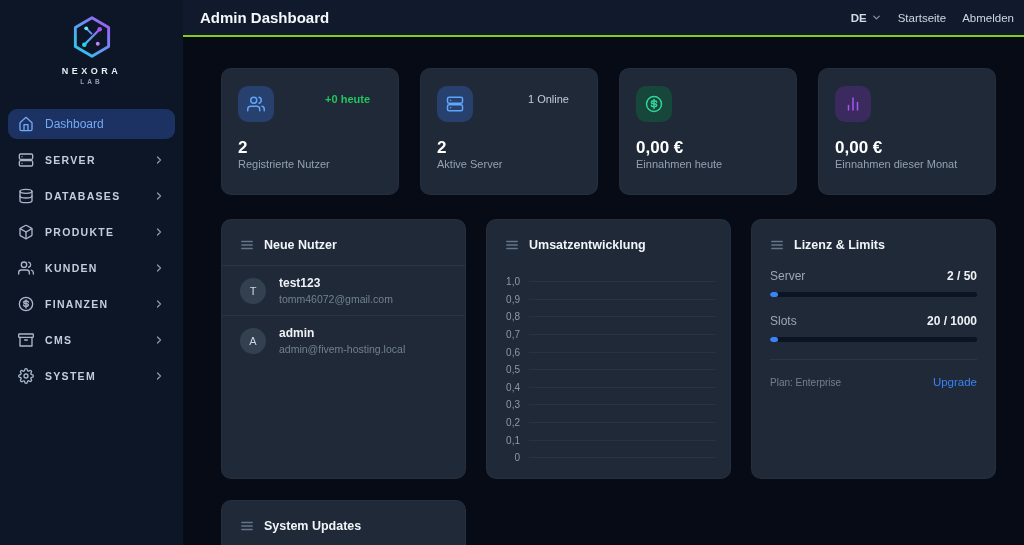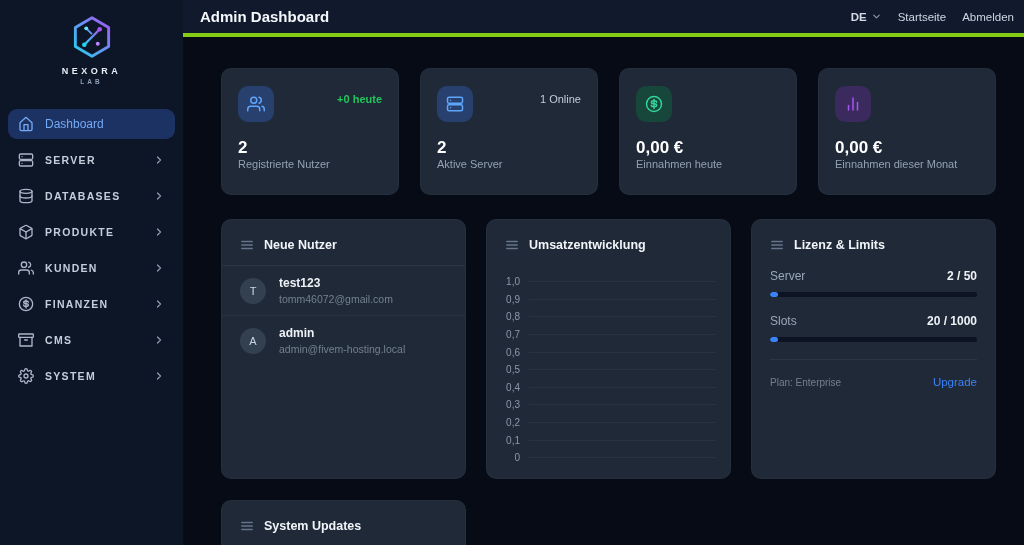--- a/index.html
+++ b/index.html
@@ -30,21 +30,21 @@
   .nav-label { font-size:12px; flex:1; }
   .nav-item.caps .nav-label { font-size:10.5px; font-weight:bold; letter-spacing:1.3px; }
   .nav-chev { display:flex; color:#8b99ac; }
   .nav-chev svg { width:12px; height:12px; }
   .nav-item.active { background:#1c3263; color:#74aaf5; }
   .nav-item.active .nav-ic { color:#74aaf5; }
 
   
   .main { flex:1; display:flex; flex-direction:column; min-width:0; }
   .topbar {
-    height:37px; background:#111a2c; border-bottom:4px solid #84cc16;
+    height:37px; background:#111a2c; border-bottom:2px solid #84cc16;
     display:flex; align-items:center; padding:0 10px 0 17px;
   }
   .page-title { font-size:15px; font-weight:bold; color:#f4f7fb; flex:1; }
   .top-links { display:flex; align-items:center; gap:16px; white-space:nowrap; }
   .lang { display:flex; align-items:center; gap:4px; font-size:11.5px; font-weight:bold; color:#d4dbe6; cursor:pointer; }
   .lang svg { width:11px; height:11px; color:#8b99ac; }
   .top-link { font-size:11.5px; color:#cdd6e2; text-decoration:none; cursor:pointer;text-align:right; }
 
   .content { flex:1; padding:31px 28px 0 38px; overflow:hidden; }
 
@@ -55,21 +55,21 @@
     border-radius:10px; height:127px; padding:17px 16px; position:relative;
   }
   .tile {
     width:36px; height:36px; border-radius:10px;
     display:flex; align-items:center; justify-content:center;
   }
   .tile svg { width:18px; height:18px; }
   .tile.blue { background:#27406e; color:#60a5fa; }
   .tile.green { background:#17463a; color:#34d399; }
   .tile.purple { background:#3a2a5e; color:#a855f7; }
-  .stat-badge { position:absolute; top:24px; right:16px; font-size:11px; }
+  .stat-badge { position:absolute; top:24px; right:28px; font-size:11px; }
   .stat-badge.green { color:#22c55e; font-weight:bold; }
   .stat-badge.gray { color:#c3cdd9; }
   .stat-value { margin-top:16px; font-size:17px; font-weight:bold; color:#ffffff; }
   .stat-label { font-size:11px; color:#93a1b3; }
 
   
   .panels-row { display:grid; grid-template-columns:repeat(3,1fr); gap:20px; margin-bottom:21px; }
   .panel {
     background:#1f2937; border:1px solid rgba(255,255,255,0.03);
     border-radius:10px; height:260px; overflow:hidden;

